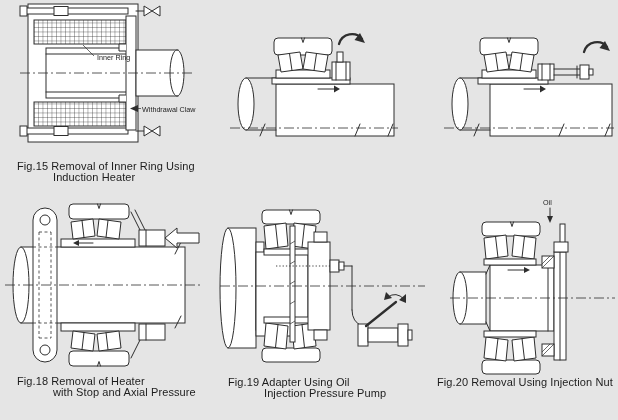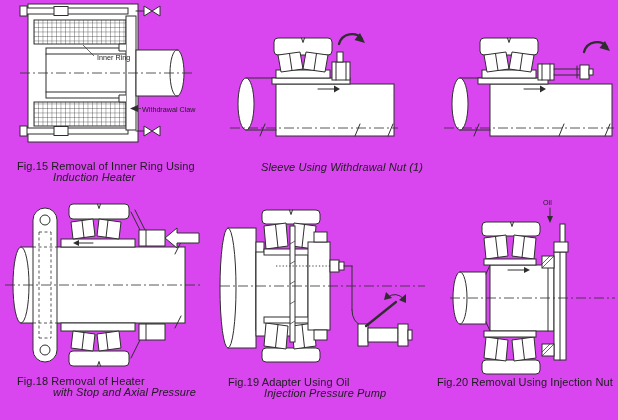--- a/index.html
+++ b/index.html
@@ -1,31 +1,31 @@
 <!DOCTYPE html>
 <html><head>
 <meta charset="utf-8">
 <style>
   html,body{margin:0;padding:0;background:#ffffff;}
-  #page{position:relative;width:618px;height:420px;background:#d946ef;overflow:hidden;
+  #page{position:relative;width:618px;height:420px;background:#e5e5e5;overflow:hidden;
         font-family:"Liberation Sans",sans-serif;}
   .fig{position:absolute;}
   svg{display:block;overflow:visible;}
   .s  {stroke:#2e2e2e;stroke-width:1;fill:none;stroke-linecap:round;}
   .sf {stroke:#2e2e2e;stroke-width:1;fill:#ffffff;}
   .cl {stroke:#2e2e2e;stroke-width:0.8;fill:none;stroke-dasharray:10 3 2 3;}
   .dash{stroke:#2e2e2e;stroke-width:0.8;fill:none;stroke-dasharray:3 2.5;}
   .dot{stroke:#2e2e2e;stroke-width:0.9;fill:none;stroke-dasharray:1.3 2;}
   .fill{fill:#2e2e2e;stroke:none;}
   .thick{stroke:#2e2e2e;stroke-width:2.3;fill:none;stroke-linecap:round;}
   .thin{stroke:#2e2e2e;stroke-width:0.7;fill:none;}
   .lbl{font:7.2px "Liberation Sans",sans-serif;fill:#1c1c1c;stroke:none;}
   .cap{position:absolute;font-size:11px;line-height:11px;color:#1c1c1c;
        letter-spacing:0.1px;white-space:nowrap;}
-  .cap .l2{display:block;font-style:italic;}
+  .cap .l2{display:block;}
 </style>
 </head>
 <body>
 
 <div id="page">
 
   <div class="fig" style="left:20px;top:0px">
     <svg width="190" height="154" viewBox="0 0 190 154">
       <defs>
         <pattern id="mesh15" width="4.5" height="4.5" patternUnits="userSpaceOnUse">
@@ -337,21 +337,20 @@
       </g>
       <line class="cl" x1="0" y1="104" x2="165" y2="104"></line>
     </svg>
   </div>
 
   <div class="cap" style="left:17px;top:161px">
     <span>Fig.15 Removal of Inner Ring Using</span>
     <span class="l2" style="padding-left:36px">Induction Heater</span>
   </div>
   <div class="cap" style="left:228px;top:162px">
-    <span class="l2" style="padding-left:33px">Sleeve Using Withdrawal Nut (1)</span>
   </div>
   <div class="cap" style="left:17px;top:376px">
     <span>Fig.18 Removal of Heater</span>
     <span class="l2" style="padding-left:36px">with Stop and Axial Pressure</span>
   </div>
   <div class="cap" style="left:228px;top:377px">
     <span>Fig.19 Adapter Using Oil</span>
     <span class="l2" style="padding-left:36px">Injection Pressure Pump</span>
   </div>
   <div class="cap" style="left:437px;top:377px">

